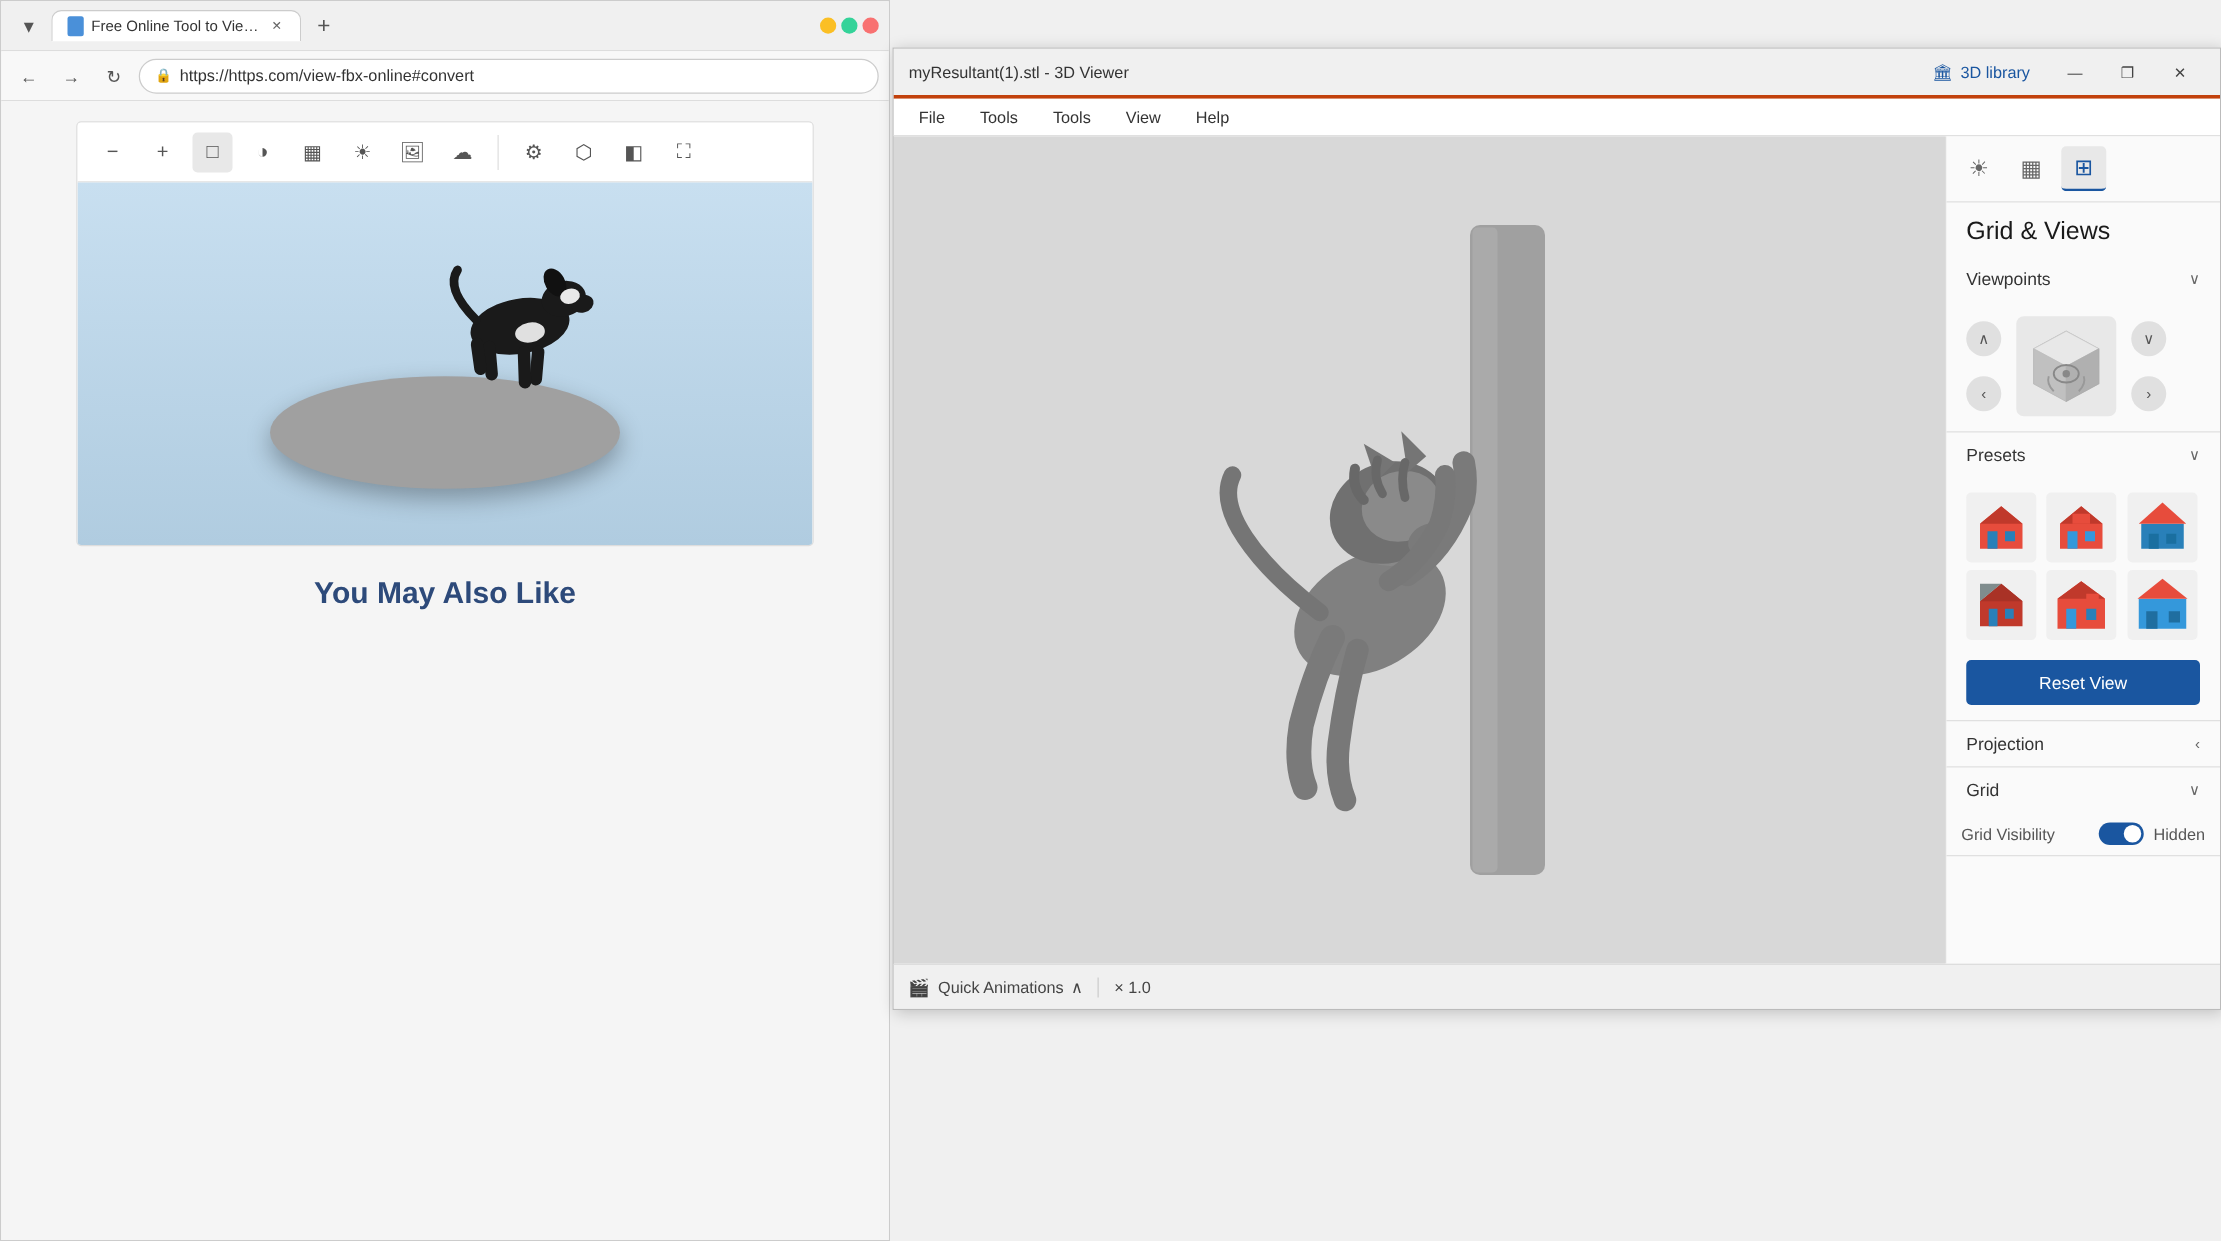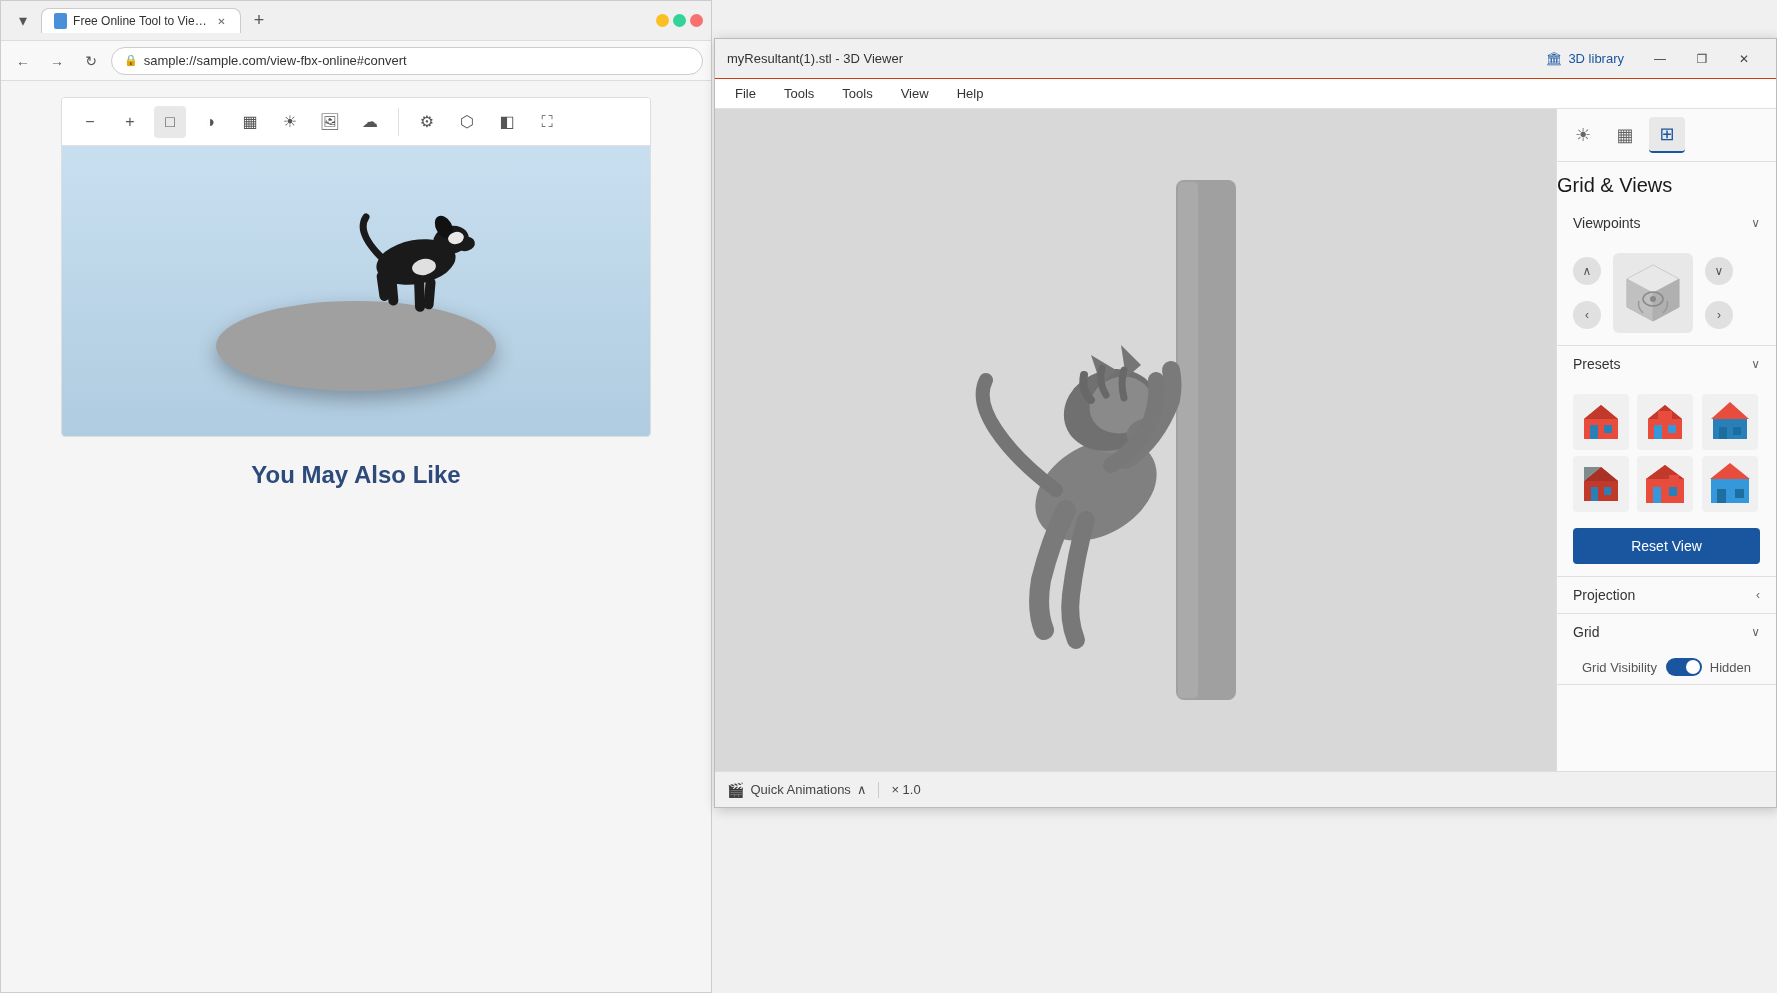--- a/index.html
+++ b/index.html
@@ -236,21 +236,21 @@
       display: flex;
       flex-direction: column;
       box-shadow: 2px 2px 12px rgba(0,0,0,0.2);
     }
     .app-titlebar {
       height: 40px;
       background: #f0f0f0;
       display: flex;
       align-items: center;
       padding: 0 12px;
-      border-bottom: 1px solid #c2410c;
+      border-bottom: 3px solid #c2410c;
       gap: 8px;
     }
     .app-title {
       flex: 1;
       font-size: 13px;
       color: #333;
     }
     .app-win-controls {
       display: flex;
       gap: 2px;
@@ -329,21 +329,21 @@
     .panel-tab.active {
       background: #e8e8e8;
       color: #1a56a0;
       border-bottom: 2px solid #1a56a0;
     }
 
     .panel-title {
       font-size: 20px;
       font-weight: 400;
       color: #1a1a1a;
-      padding: 12px 0 8px;
+      padding: 12px 16px 8px;
     }
 
     .panel-section {
       border-bottom: 1px solid #e0e0e0;
       overflow: hidden;
     }
     .panel-section-header {
       display: flex;
       align-items: center;
       justify-content: space-between;
@@ -437,21 +437,21 @@
       justify-content: space-between;
       padding: 10px 16px;
       font-size: 14px;
       color: #333;
       font-weight: 500;
     }
     .grid-visibility-row {
       display: flex;
       align-items: center;
       justify-content: space-between;
-      padding: 8px 25px;
+      padding: 8px 12px;
     }
     .grid-visibility-label {
       font-size: 13px;
       color: #555;
     }
     .toggle-row {
       display: flex;
       align-items: center;
       gap: 8px;
     }
@@ -537,21 +537,21 @@
       <div class="win-btn close"></div>
     </div>
   </div>
 
   <div class="browser-nav">
     <button class="nav-btn">←</button>
     <button class="nav-btn">→</button>
     <button class="nav-btn">↻</button>
     <div class="address-bar">
       <span class="address-bar-lock">🔒</span>
-      <span class="address-text">sample://sample.com/view-fbx-online#convert</span>
+      <span class="address-text">https://https.com/view-fbx-online#convert</span>
     </div>
   </div>
 
   <div class="browser-content">
 
     <div class="web-viewer">
 
       <div class="viewer-toolbar">
         <button class="toolbar-icon">−</button>
         <button class="toolbar-icon">+</button>

